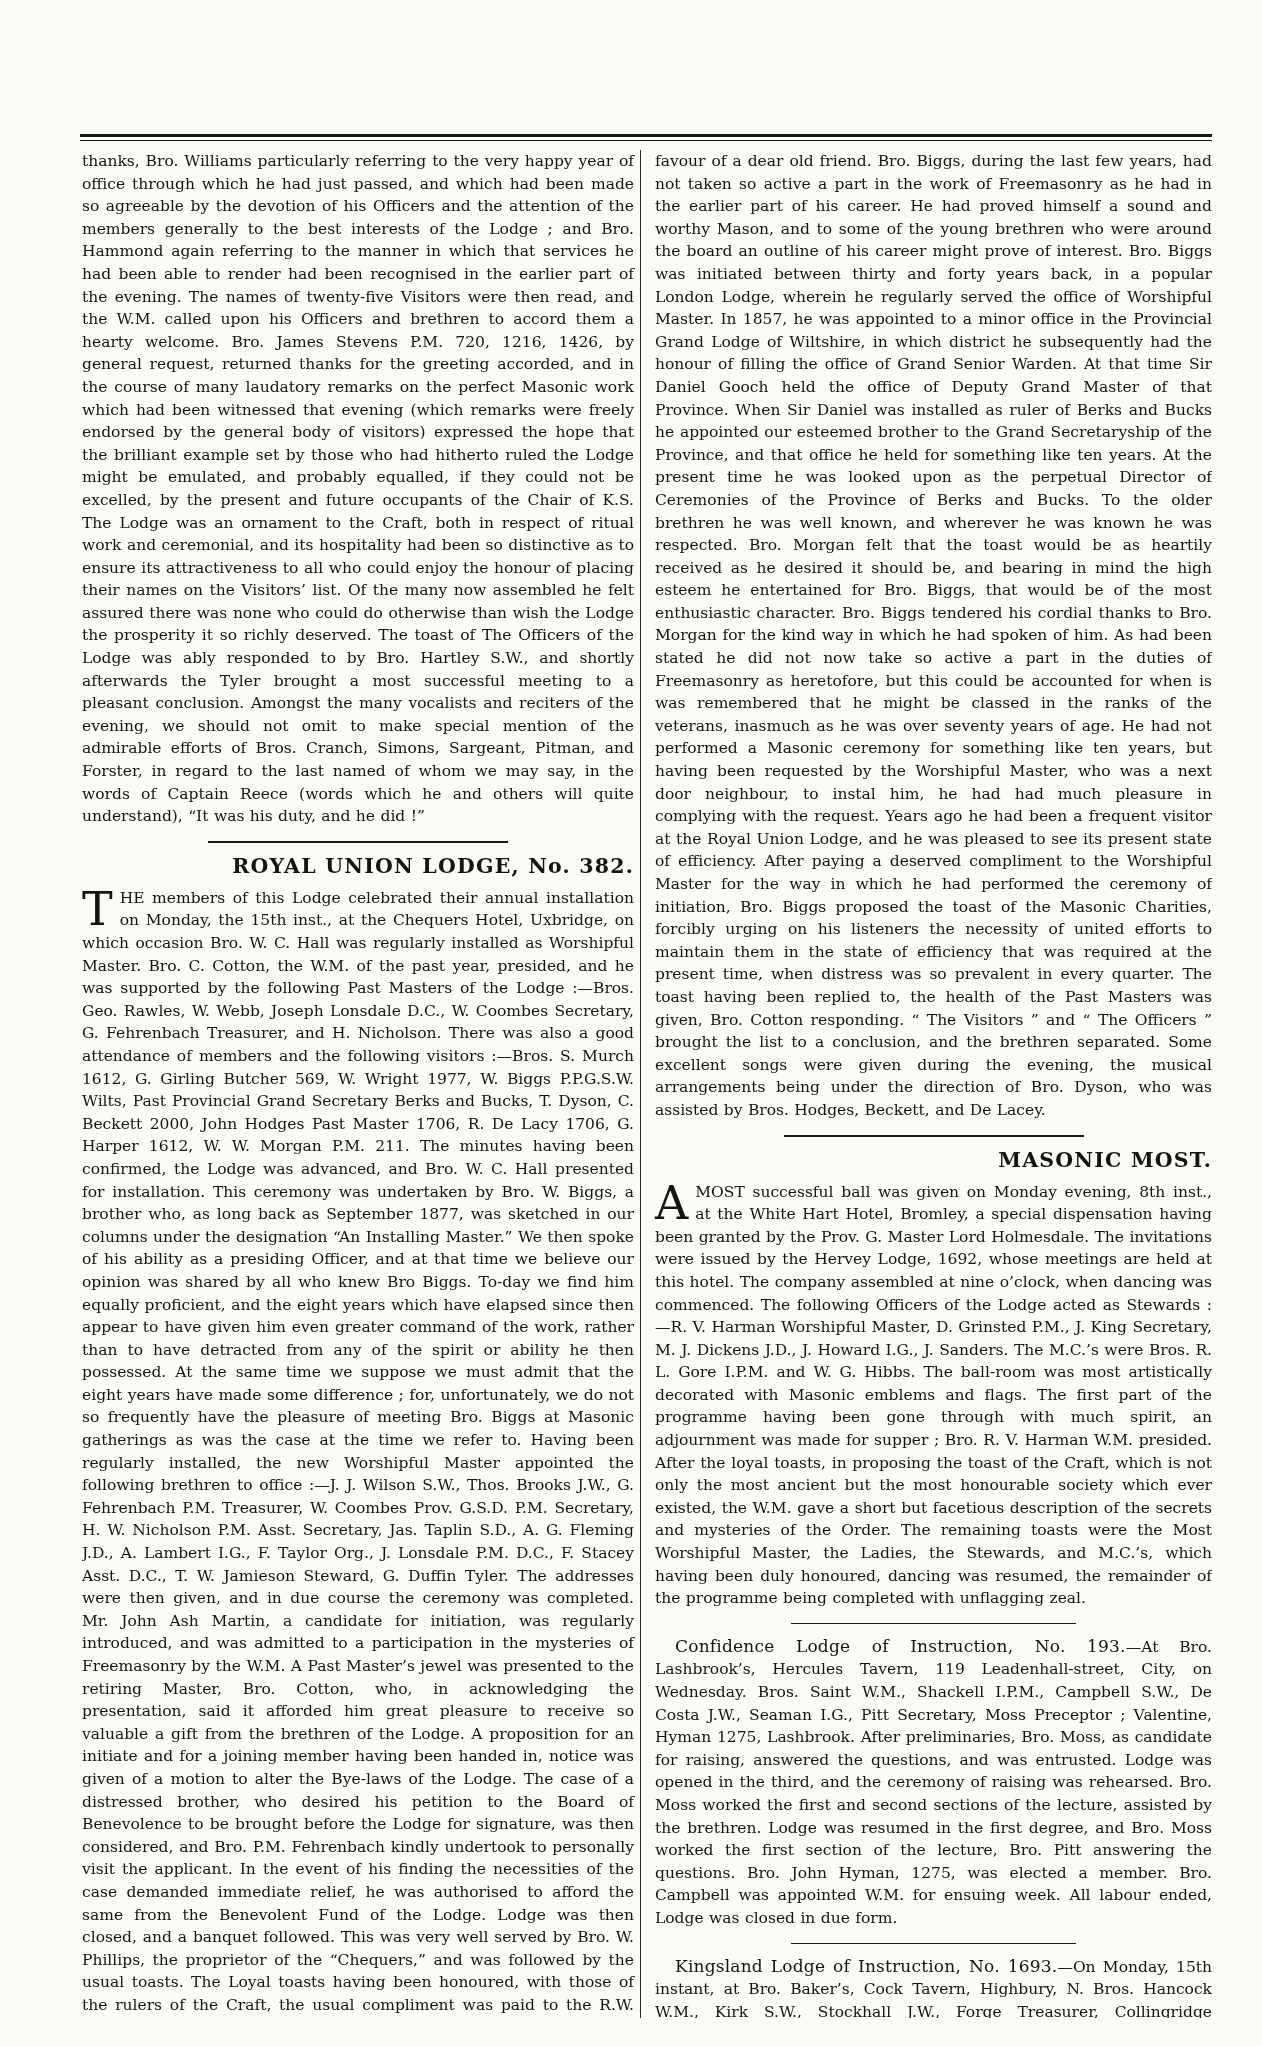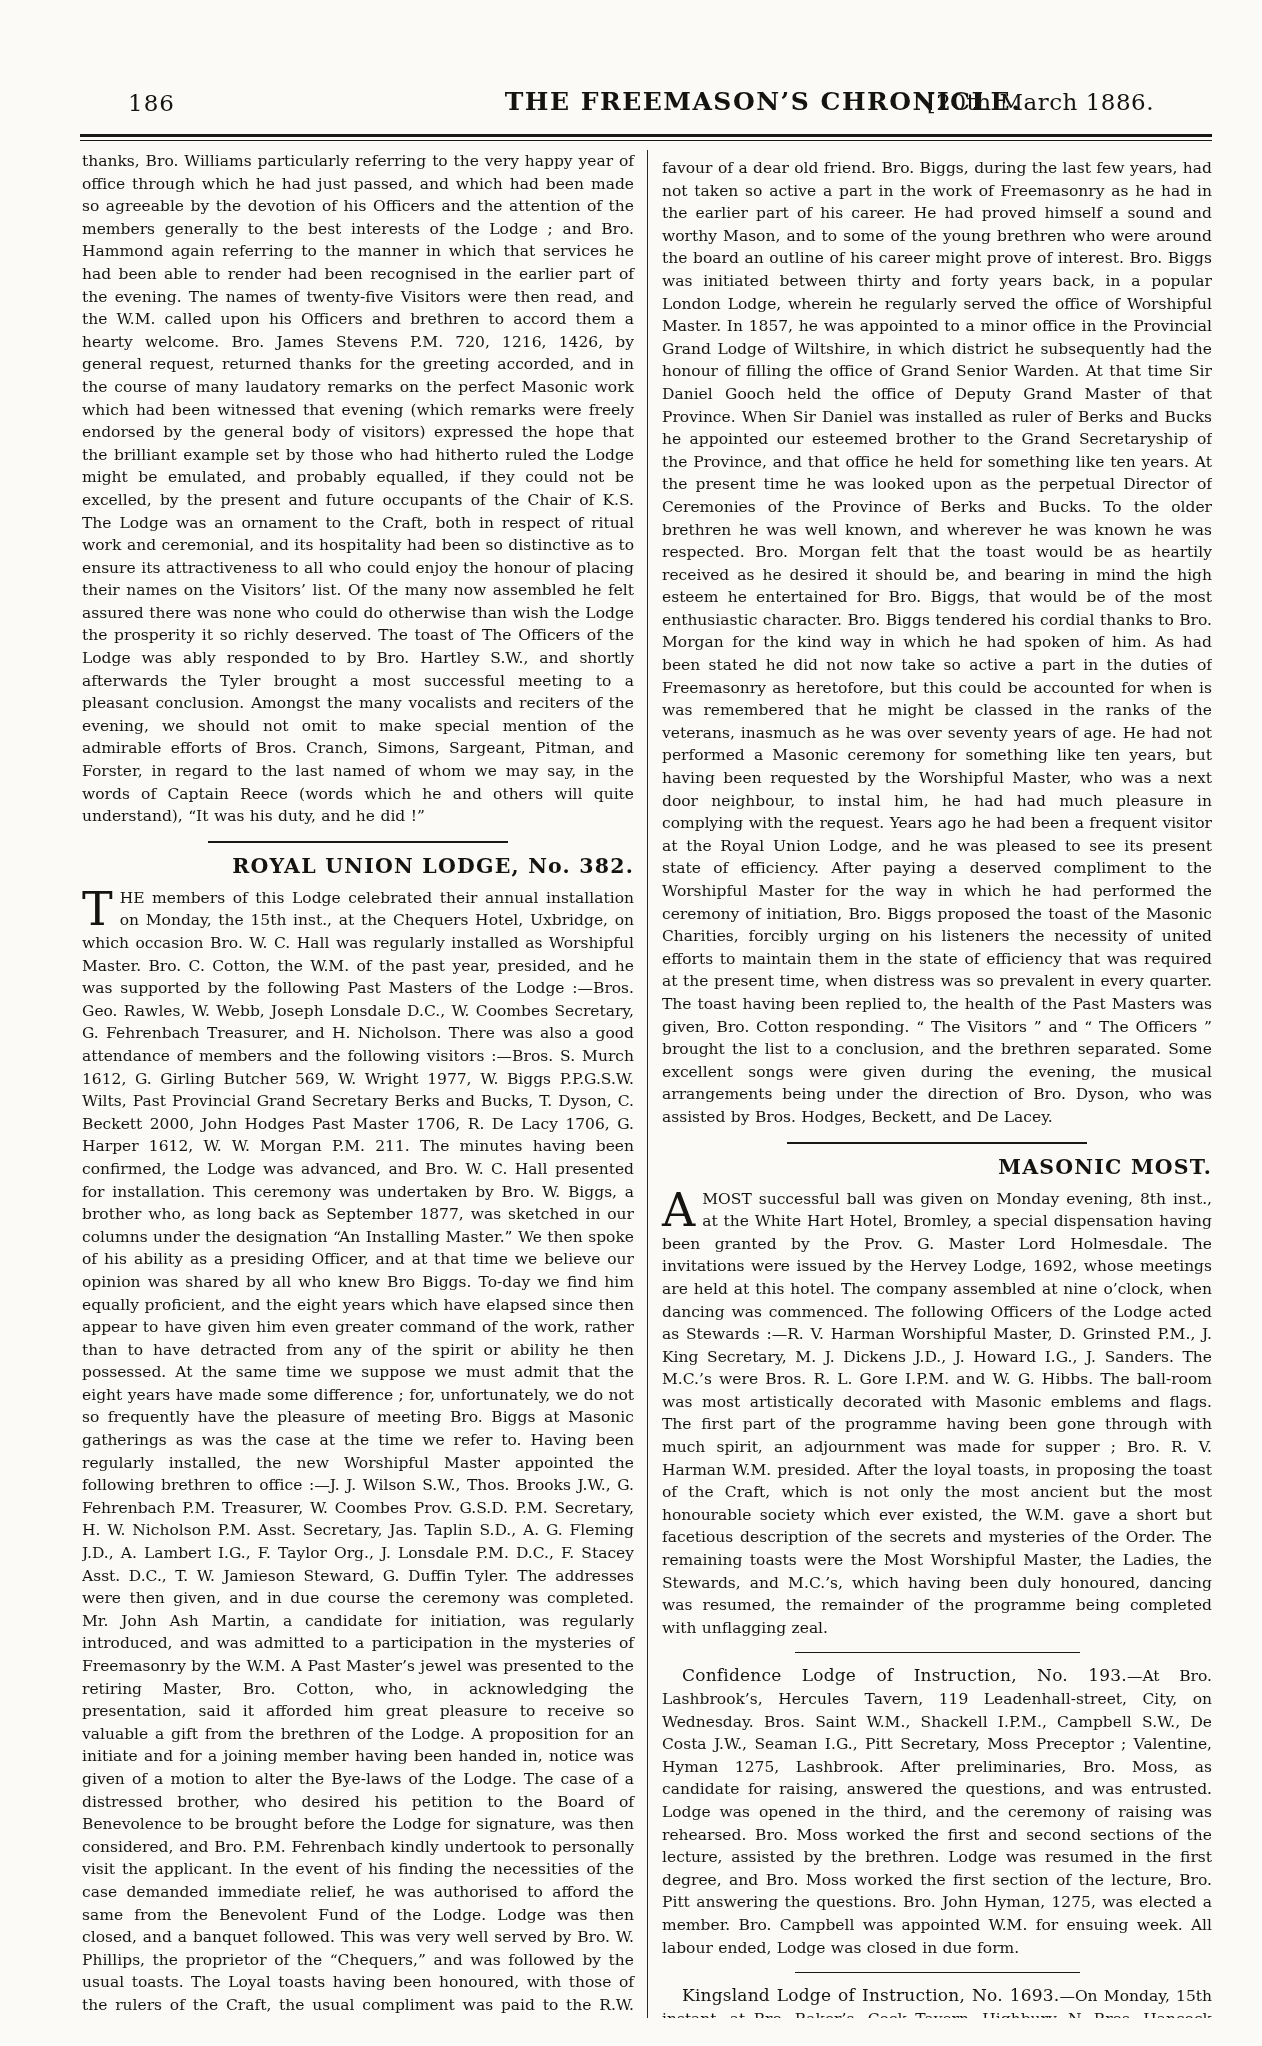--- a/index.html
+++ b/index.html
@@ -32,22 +32,22 @@
   .head-rule{
     position:absolute;top:134px;left:80px;right:50px;
     border-top:3px solid #1a1814;border-bottom:1px solid #1a1814;height:3px;
   }
   
   .columns{
     position:absolute;top:150px;left:82px;right:50px;bottom:28px;
     display:flex;overflow:hidden;
   }
   .col{overflow:hidden;}
-  .col-left{width:552px;padding-right:13px;border-right:1px solid #2a2824;}
-  .col-right{flex:1;padding-left:14px;margin-top:7px;}
+  .col-left{width:552px;padding-right:6px;border-right:1px solid #2a2824;}
+  .col-right{flex:1;padding-left:14px;}
   p.body-text{
     margin:0;
     text-align:justify;
     font-size:15.5px;
     line-height:22.6px;
     word-spacing:0.5px;
   }
   .section-divider{
     width:300px;border:none;border-top:2px solid #1a1814;
     margin:13px auto 11px auto;
@@ -64,25 +64,20 @@
     padding:3px 7px 0 0;
   }
   p.notice{text-indent:20px;margin-top:2px;}
   .notice-lead{font-weight:normal;font-size:17px;letter-spacing:0.2px;}
 </style>
 </head>
 <body>
 
 <div class="page">
 
-  <div class="masthead">
-    <span class="page-number">186</span>
-    <span class="paper-title">THE FREEMASON’S CHRONICLE.</span>
-    <span class="issue-date">[20th March 1886.</span>
-  </div>
   <div class="head-rule"></div>
 
   <div class="columns">
 
     <div class="col col-left">
 
       <p class="body-text">thanks, Bro. Williams particularly referring to the very happy year of office through which he had just passed, and which had been made so agreeable by the devotion of his Officers and the attention of the members generally to the best interests of the Lodge ; and Bro. Hammond again referring to the manner in which that services he had been able to render had been recognised in the earlier part of the evening. The names of twenty-five Visitors were then read, and the W.M. called upon his Officers and brethren to accord them a hearty welcome. Bro. James Stevens P.M. 720, 1216, 1426, by general request, returned thanks for the greeting accorded, and in the course of many laudatory remarks on the perfect Masonic work which had been witnessed that evening (which remarks were freely endorsed by the general body of visitors) expressed the hope that the brilliant example set by those who had hitherto ruled the Lodge might be emulated, and probably equalled, if they could not be excelled, by the present and future occupants of the Chair of K.S. The Lodge was an ornament to the Craft, both in respect of ritual work and ceremonial, and its hospitality had been so distinctive as to ensure its attractiveness to all who could enjoy the honour of placing their names on the Visitors’ list. Of the many now assembled he felt assured there was none who could do otherwise than wish the Lodge the prosperity it so richly deserved. The toast of The Officers of the Lodge was ably responded to by Bro. Hartley S.W., and shortly afterwards the Tyler brought a most successful meeting to a pleasant conclusion. Amongst the many vocalists and reciters of the evening, we should not omit to make special mention of the admirable efforts of Bros. Cranch, Simons, Sargeant, Pitman, and Forster, in regard to the last named of whom we may say, in the words of Captain Reece (words which he and others will quite understand), “It was his duty, and he did !”</p>
 
       <hr class="section-divider">
 

